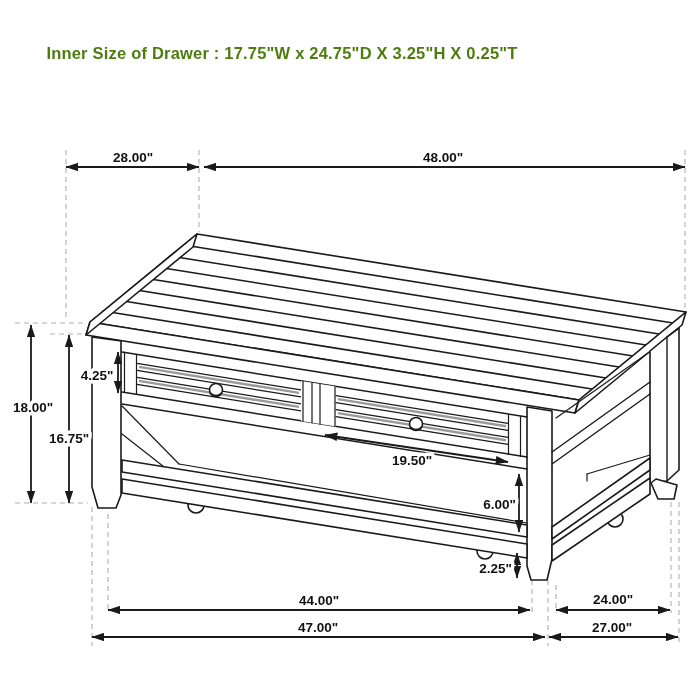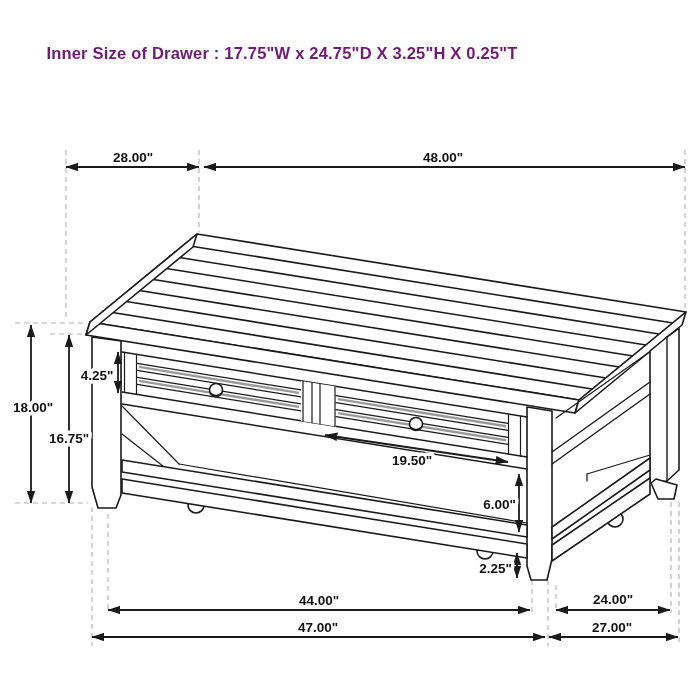--- a/index.html
+++ b/index.html
@@ -1,19 +1,19 @@
 <!DOCTYPE html>
 <html><head>
 <meta charset="utf-8">
 <style>
   html,body{margin:0;padding:0;background:#fff;}
   body{width:700px;height:700px;position:relative;overflow:hidden;
        font-family:"Liberation Sans",sans-serif;}
   .title{position:absolute;left:0;top:44px;width:564px;text-align:center;
-         font-size:16.5px;font-weight:700;color:#701a75;letter-spacing:.2px;}
+         font-size:16.5px;font-weight:700;color:#4d7c0f;letter-spacing:.2px;}
   svg{position:absolute;left:0;top:0;}
   .g{stroke:#b0b0b0;stroke-width:1.1;stroke-dasharray:5 4;fill:none;}
   .t{stroke:#1a1a1a;stroke-width:1.6;fill:none;stroke-linejoin:round;stroke-linecap:round;}
   .tf{stroke:#1a1a1a;stroke-width:1.6;fill:#fff;stroke-linejoin:round;}
   .t2{stroke:#1a1a1a;stroke-width:1.4;fill:none;stroke-linecap:round;}
   .t3{stroke:#1a1a1a;stroke-width:1.2;fill:none;stroke-linecap:round;}
   .sh{stroke:#9a9a9a;stroke-width:2.4;fill:none;}
   .dim{stroke:#1a1a1a;stroke-width:1.8;fill:none;}
   .lbl{font:700 13.5px "Liberation Sans",sans-serif;fill:#111;
        paint-order:stroke;stroke:#fff;stroke-width:7px;stroke-linejoin:round;}

